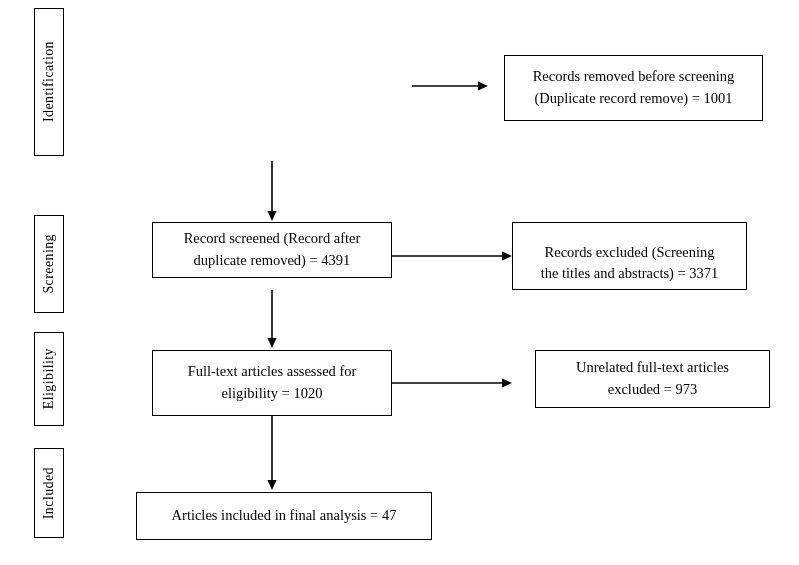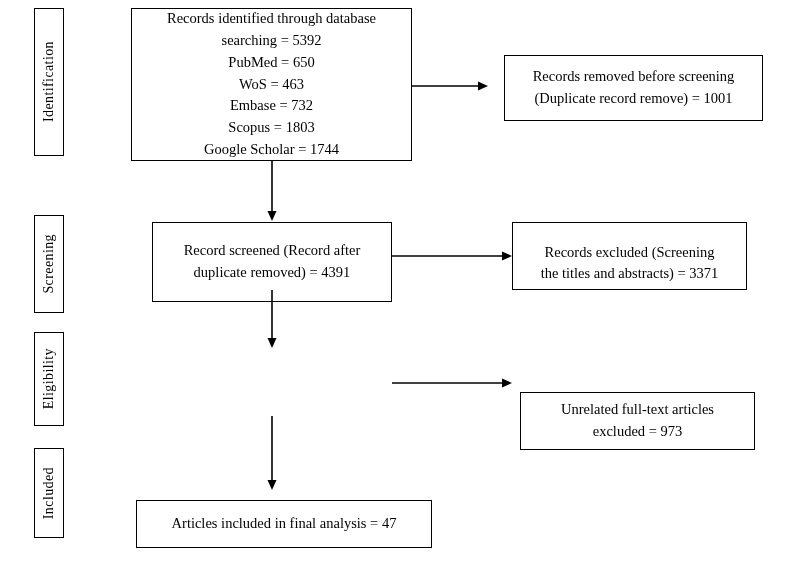--- a/index.html
+++ b/index.html
@@ -79,52 +79,47 @@
   </div>
 
   <div class="stage-label" style="left:34px; top:332px; width:30px; height:94px;">
     <span>Eligibility</span>
   </div>
 
   <div class="stage-label" style="left:34px; top:448px; width:30px; height:90px;">
     <span>Included</span>
   </div>
 
-  <div class="box" style="left:131px; top:8px; width:281px; height:153px;">
-    <div class="inner">Records identified through database
-searching = 5392
-PubMed = 650
-WoS = 463
-Embase = 732
-Scopus = 1803
-Google Scholar = 1744</div>
-  </div>
 
   <div class="box" style="left:504px; top:55px; width:259px; height:66px;">
     <div class="inner">Records removed before screening
 (Duplicate record remove) = 1001</div>
   </div>
 
-  <div class="box" style="left:152px; top:222px; width:240px; height:80px;">
+  <div class="box" style="left:152px; top:222px; width:240px; height:56px;">
     <div class="inner">Record screened (Record after
 duplicate removed) = 4391</div>
   </div>
 
   <div class="box" style="left:512px; top:222px; width:235px; height:68px;align-items:flex-end;">
     <div class="inner">Records excluded (Screening
 the titles and abstracts) = 3371</div>
   </div>
 
+  <div class="box" style="left:152px; top:350px; width:240px; height:66px;">
+    <div class="inner">Full-text articles assessed for
+eligibility = 1020</div>
+  </div>
 
-  <div class="box" style="left:520px; top:350px; width:235px; height:58px;margin-top:42px;">
+  <div class="box" style="left:535px; top:350px; width:235px; height:58px;">
     <div class="inner">Unrelated full-text articles
 excluded = 973</div>
   </div>
 
-  <div class="box" style="left:136px; top:492px; width:296px; height:48px;margin-top:8px;">
+  <div class="box" style="left:136px; top:492px; width:296px; height:48px;">
     <div class="inner">Articles included in final analysis = 47</div>
   </div>
 
   <div class="arrow" style="left:412px; top:80px; width:80px; height:12px;">
     <svg width="80" height="12" viewBox="0 0 80 12">
       <line x1="0" y1="6" x2="68" y2="6"></line>
       <polygon points="76,6 66,1.5 66,10.5"></polygon>
     </svg>
   </div>
 

